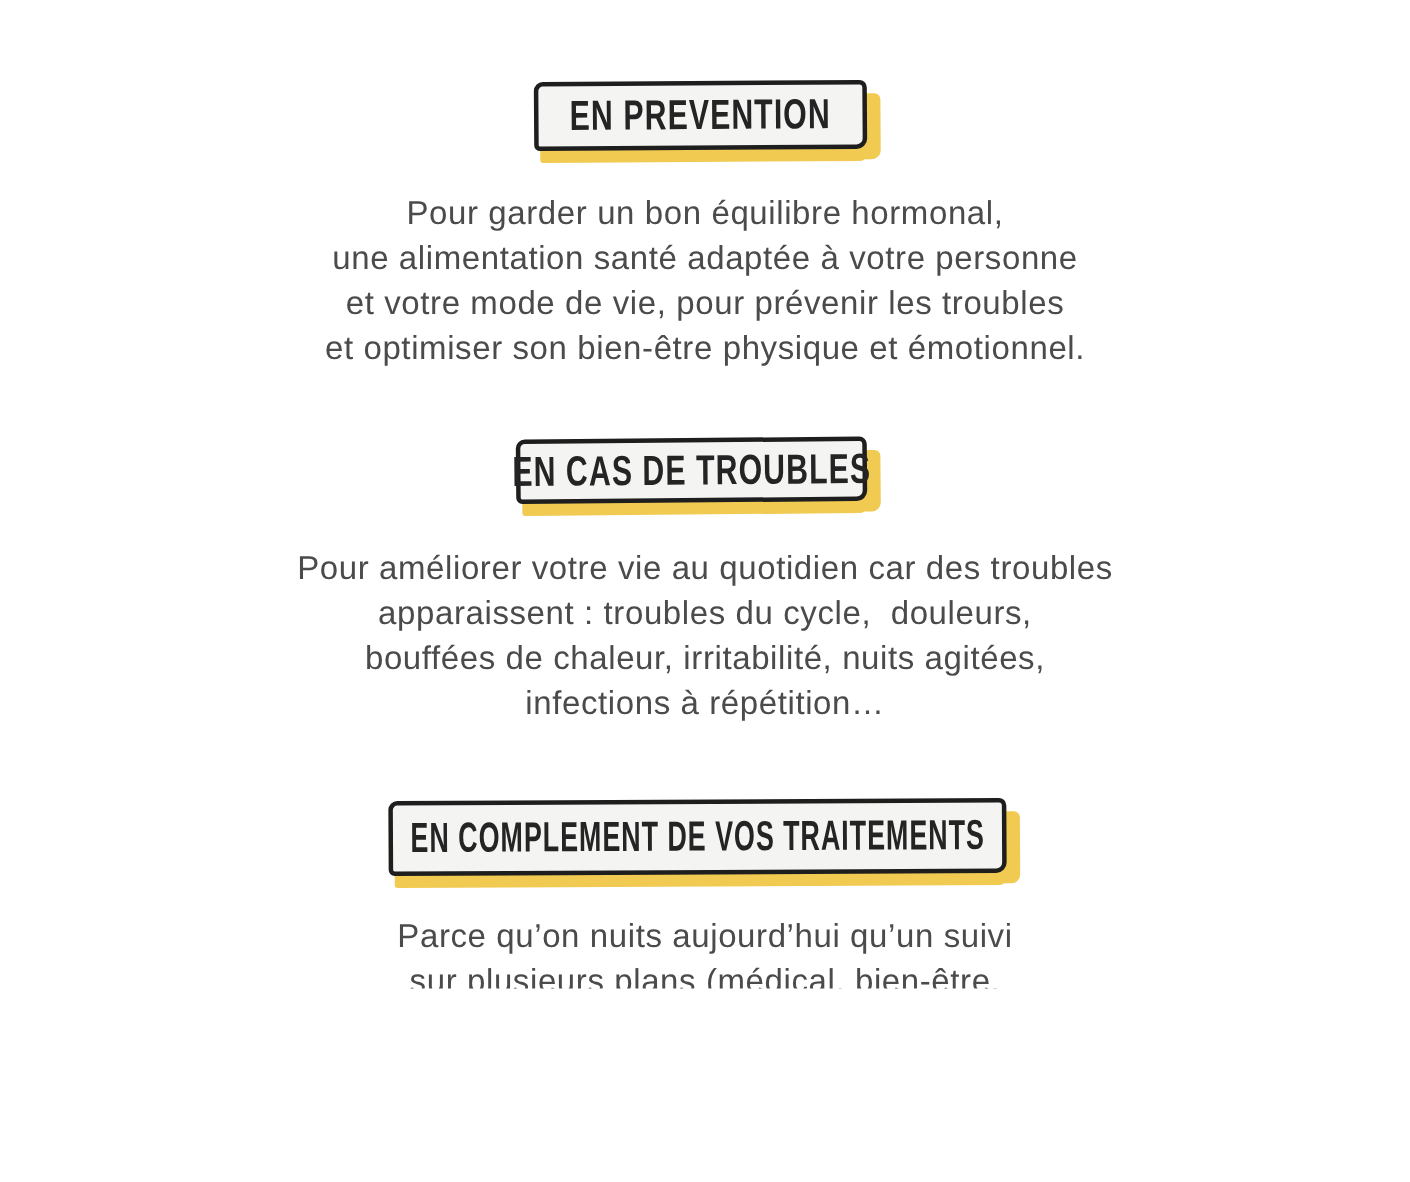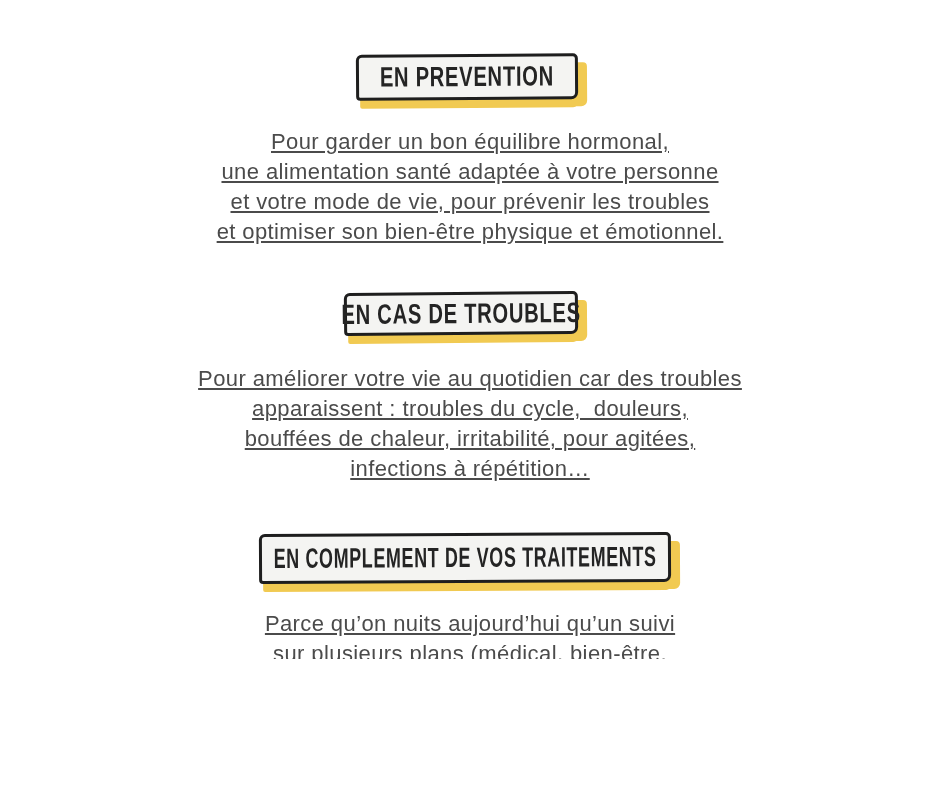--- a/index.html
+++ b/index.html
@@ -63,21 +63,20 @@
   .body-text {
     position: absolute;
     left: 0; width: 940px;
     margin: 0;
     text-align: center;
     white-space: pre-wrap;
     font-size: 22px;
     line-height: 30px;
     letter-spacing: 0.4px;
     color: var(--body-text);
-    text-decoration: underline;
   }
   .p-1 { top: 127px; }
   .p-2 { top: 364px; }
   .p-3 { top: 609px; }
 </style>
 </head>
 <body>
 
 <div class="canvas">
 
@@ -90,21 +89,21 @@
 et votre mode de vie, pour prévenir les troubles
 et optimiser son bien-être physique et émotionnel.</p>
   </section>
 
   <section>
     <div class="title-box box-2">
       <span class="title-text">EN CAS DE TROUBLES</span>
     </div>
     <p class="body-text p-2">Pour améliorer votre vie au quotidien car des troubles
 apparaissent : troubles du cycle,  douleurs,
-bouffées de chaleur, irritabilité, pour agitées,
+bouffées de chaleur, irritabilité, nuits agitées,
 infections à répétition…</p>
   </section>
 
   <section>
     <div class="title-box box-3">
       <span class="title-text">EN COMPLEMENT DE VOS TRAITEMENTS</span>
     </div>
     <p class="body-text p-3">Parce qu’on nuits aujourd’hui qu’un suivi
 sur plusieurs plans (médical, bien-être,
 psychololologique…) amène

